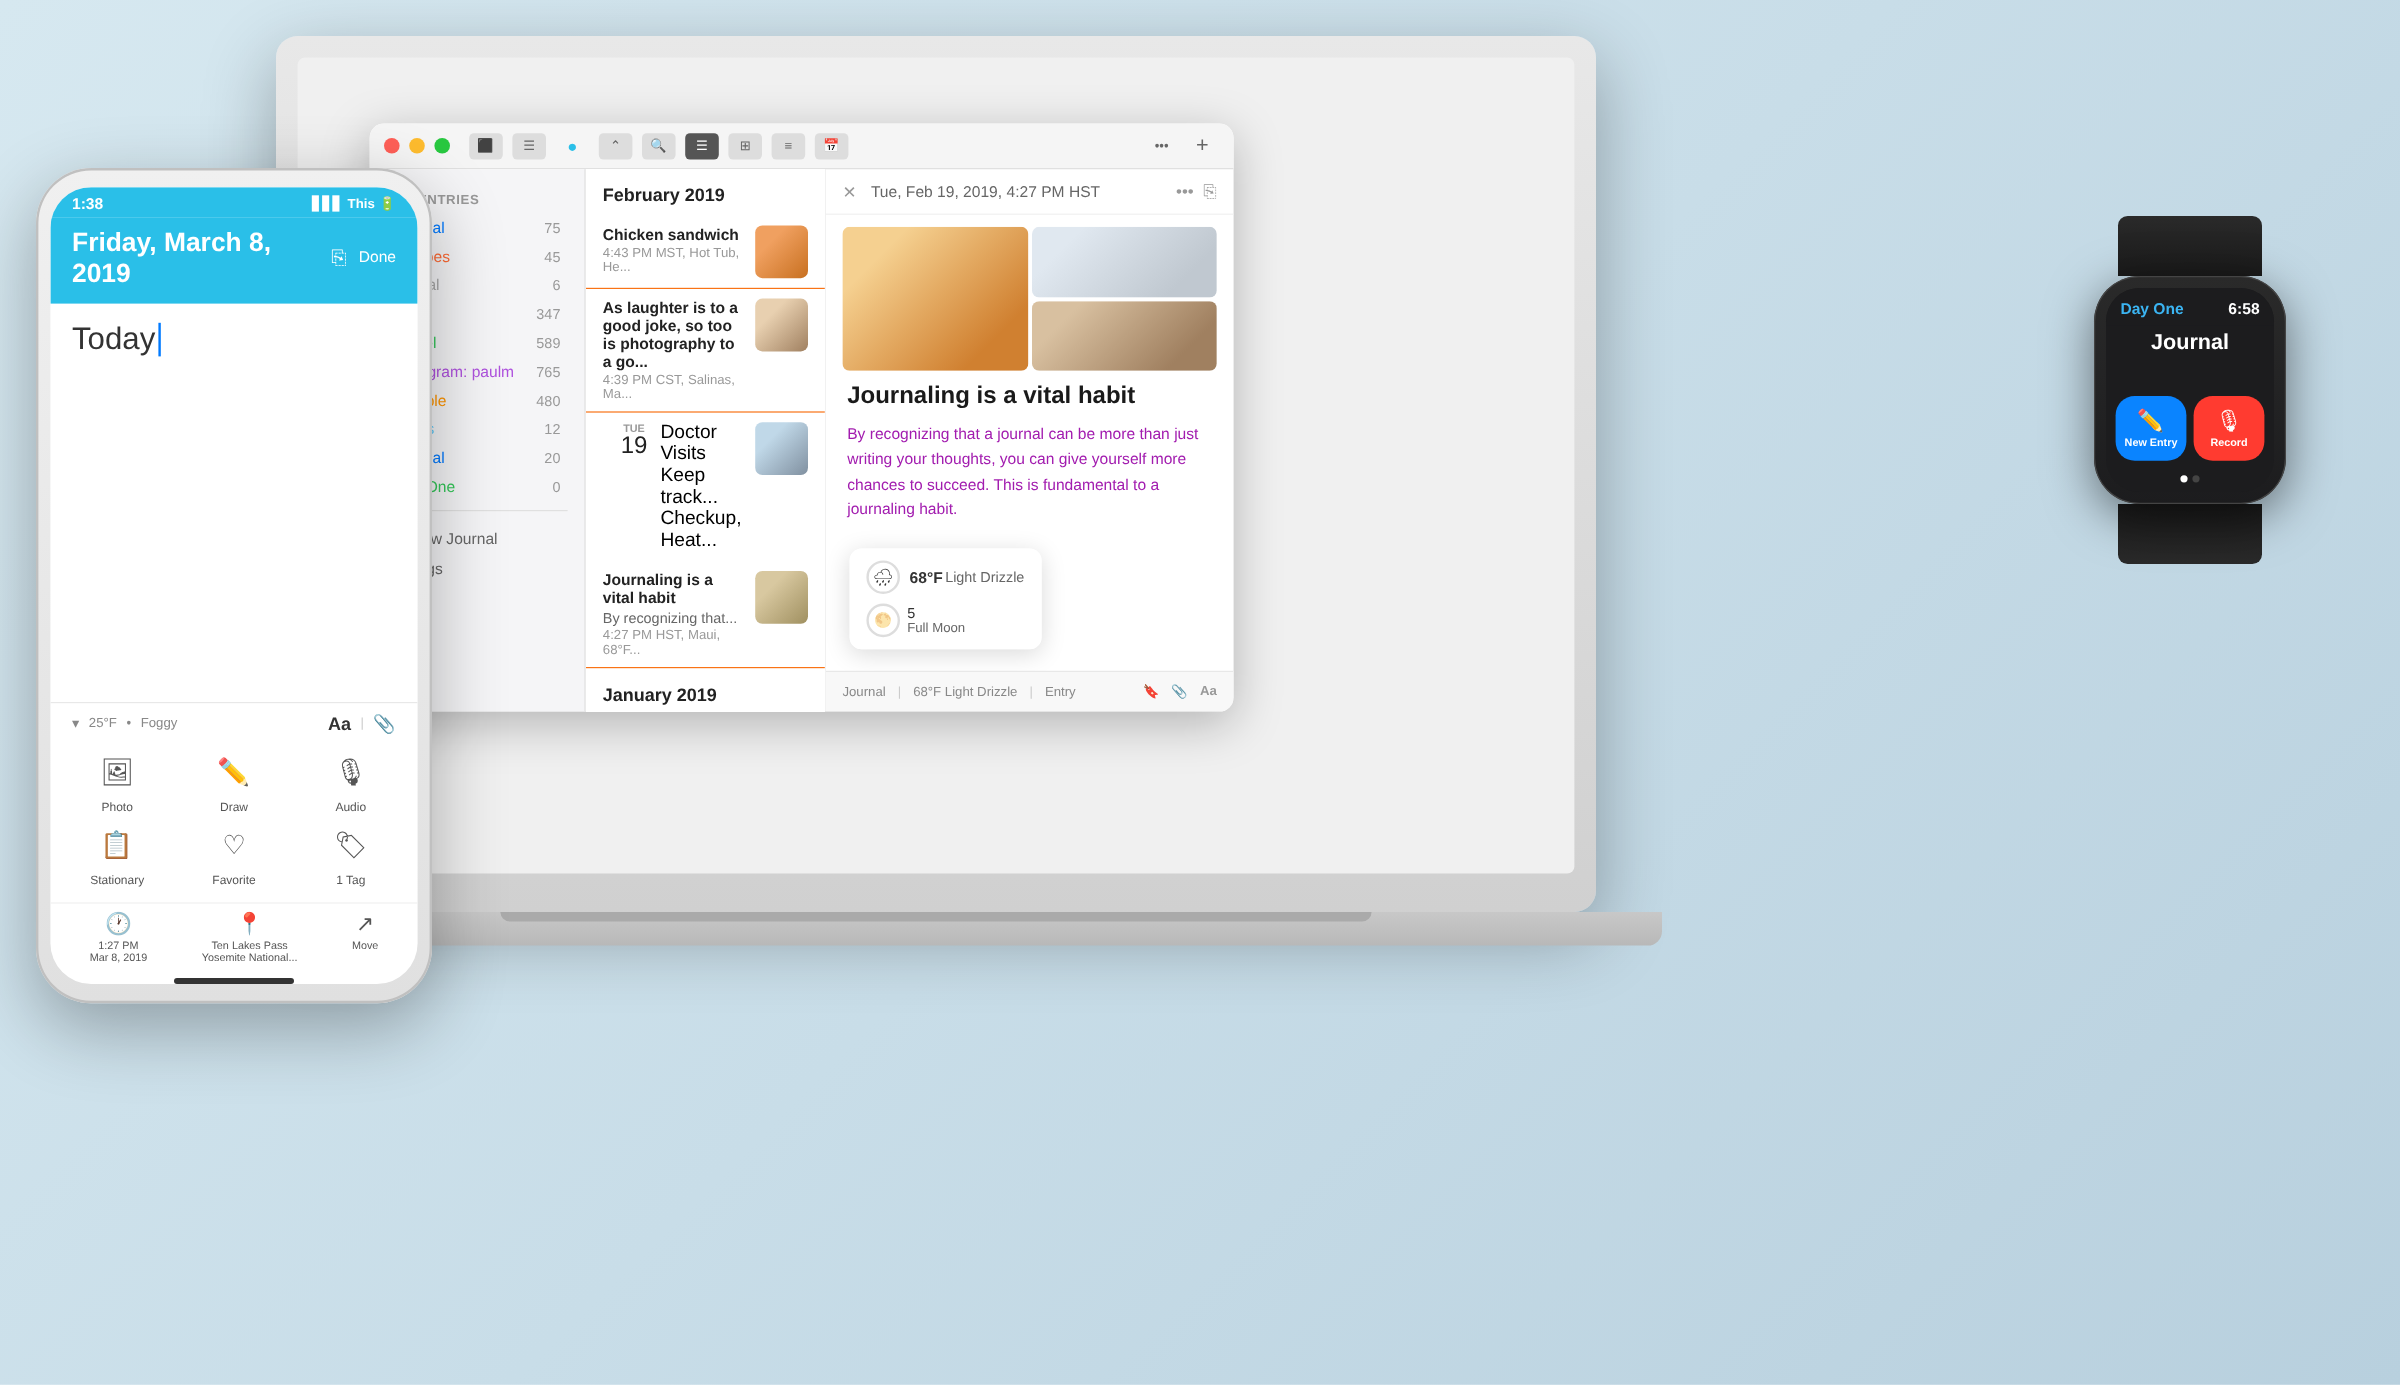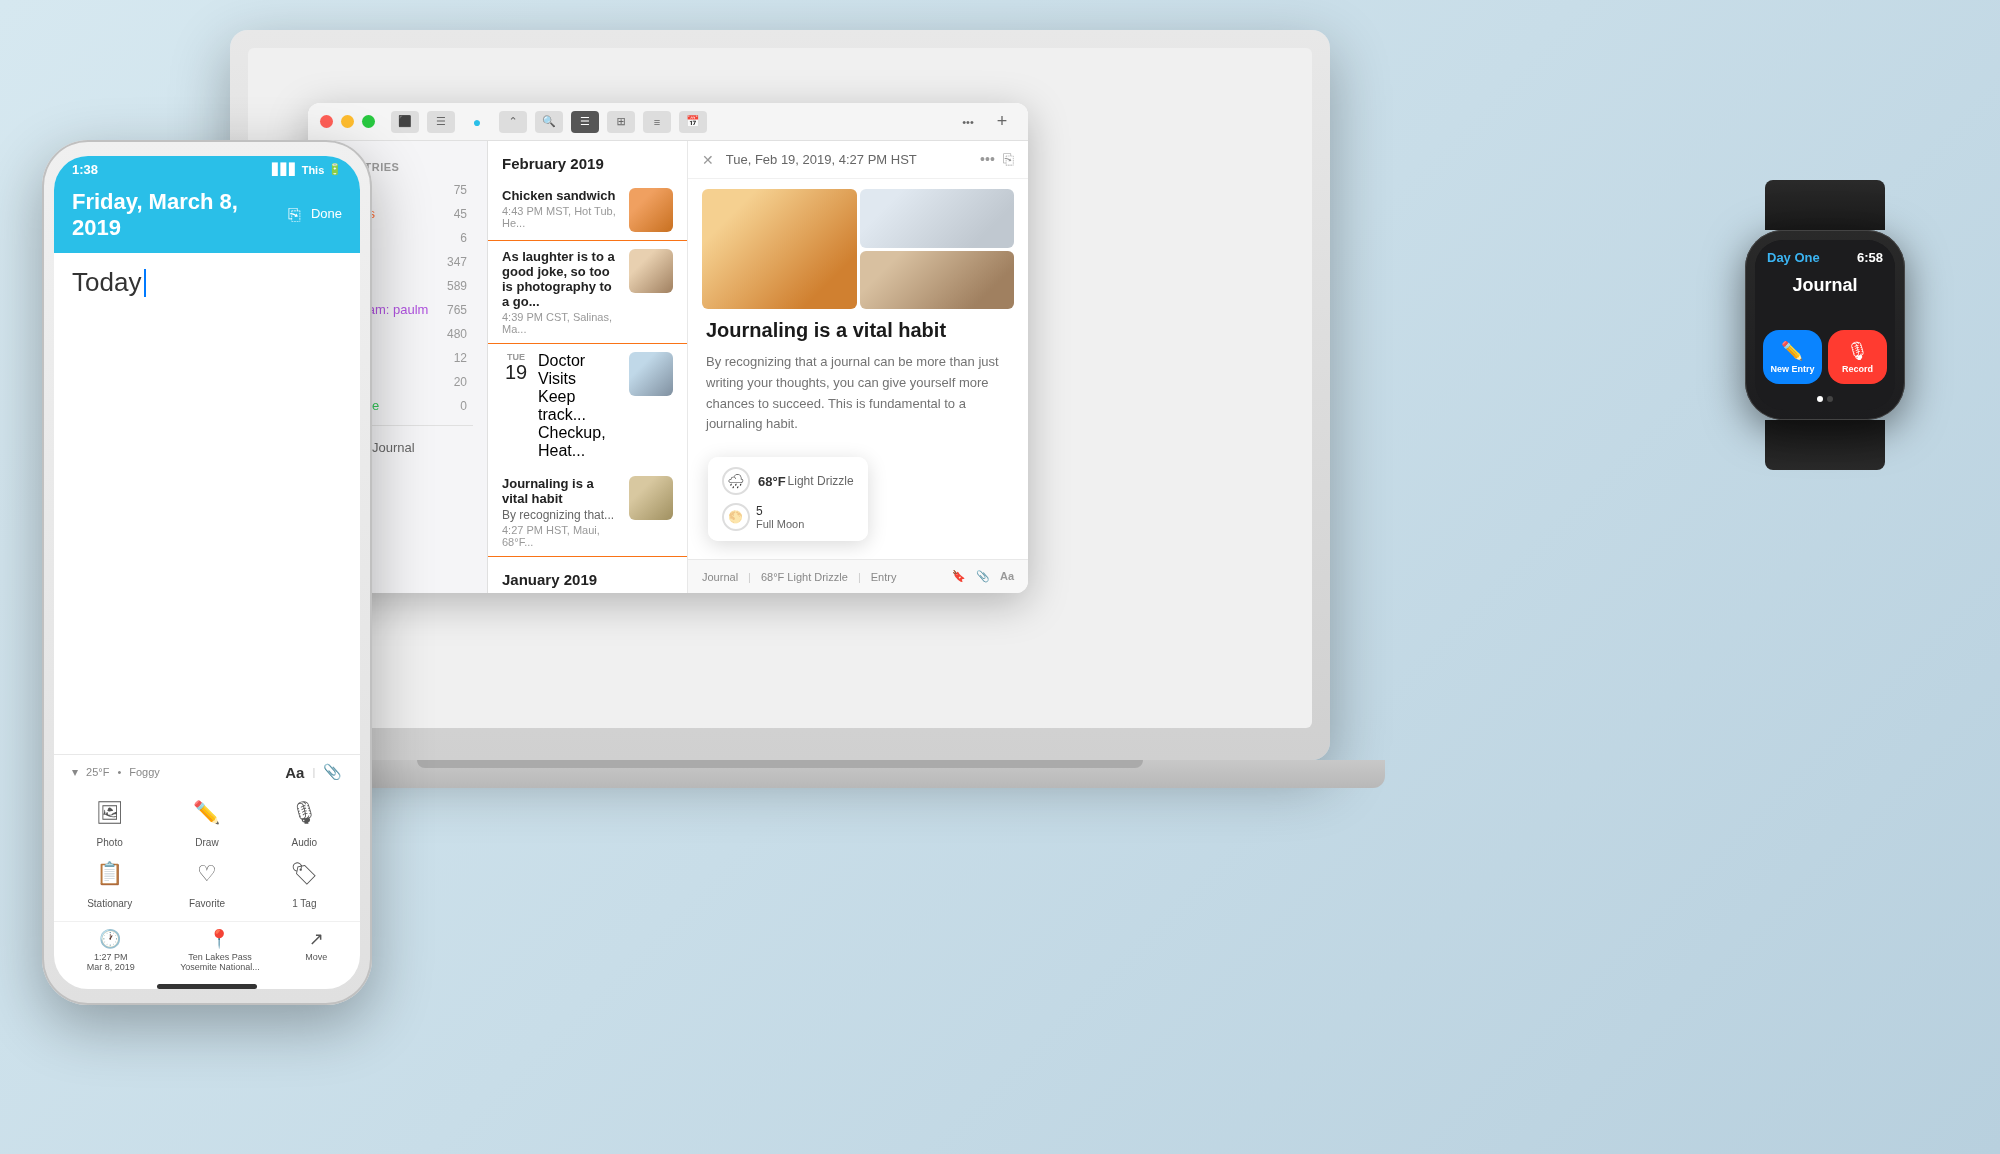--- a/index.html
+++ b/index.html
@@ -206,20 +206,21 @@
     }
     .entry-section-date {
       display: flex;
       gap: 8px;
       padding: 8px 14px;
       align-items: flex-start;
     }
     .entry-section-date .day-block {
       text-align: center;
       min-width: 28px;
+      margin-left: 12px;
     }
     .entry-section-date .dow {
       font-size: 9px;
       color: #999;
       text-transform: uppercase;
       font-weight: 600;
     }
     .entry-section-date .dom {
       font-size: 20px;
       font-weight: 300;
@@ -275,21 +276,21 @@
       padding: 0 18px 14px;
     }
     .mac-detail-content h2 {
       font-size: 20px;
       font-weight: 700;
       color: #1a1a1a;
       margin-bottom: 10px;
     }
     .mac-detail-content p {
       font-size: 13px;
-      color: #737373;
+      color: #a21caf;
       line-height: 1.6;
     }
 
     
     .weather-popup {
       position: absolute;
       bottom: 52px;
       left: 20px;
       background: rgba(255,255,255,0.95);
       border-radius: 10px;
@@ -328,24 +329,24 @@
       align-items: center;
       padding: 0 14px;
       gap: 10px;
       font-size: 11px;
       color: #888;
     }
 
     
     .iphone {
       position: absolute;
-      left: 42px;
+      left: 30px;
       top: 140px;
       width: 330px;
-      height: 865px;
+      height: 696px;
     }
     .iphone-body {
       width: 100%;
       height: 100%;
       background: linear-gradient(180deg, #f0f0f0 0%, #e0e0e0 100%);
       border-radius: 46px;
       box-shadow: 0 20px 60px rgba(0,0,0,0.3), inset 0 0 0 2px #c0c0c0;
       padding: 16px 12px;
       position: relative;
     }

